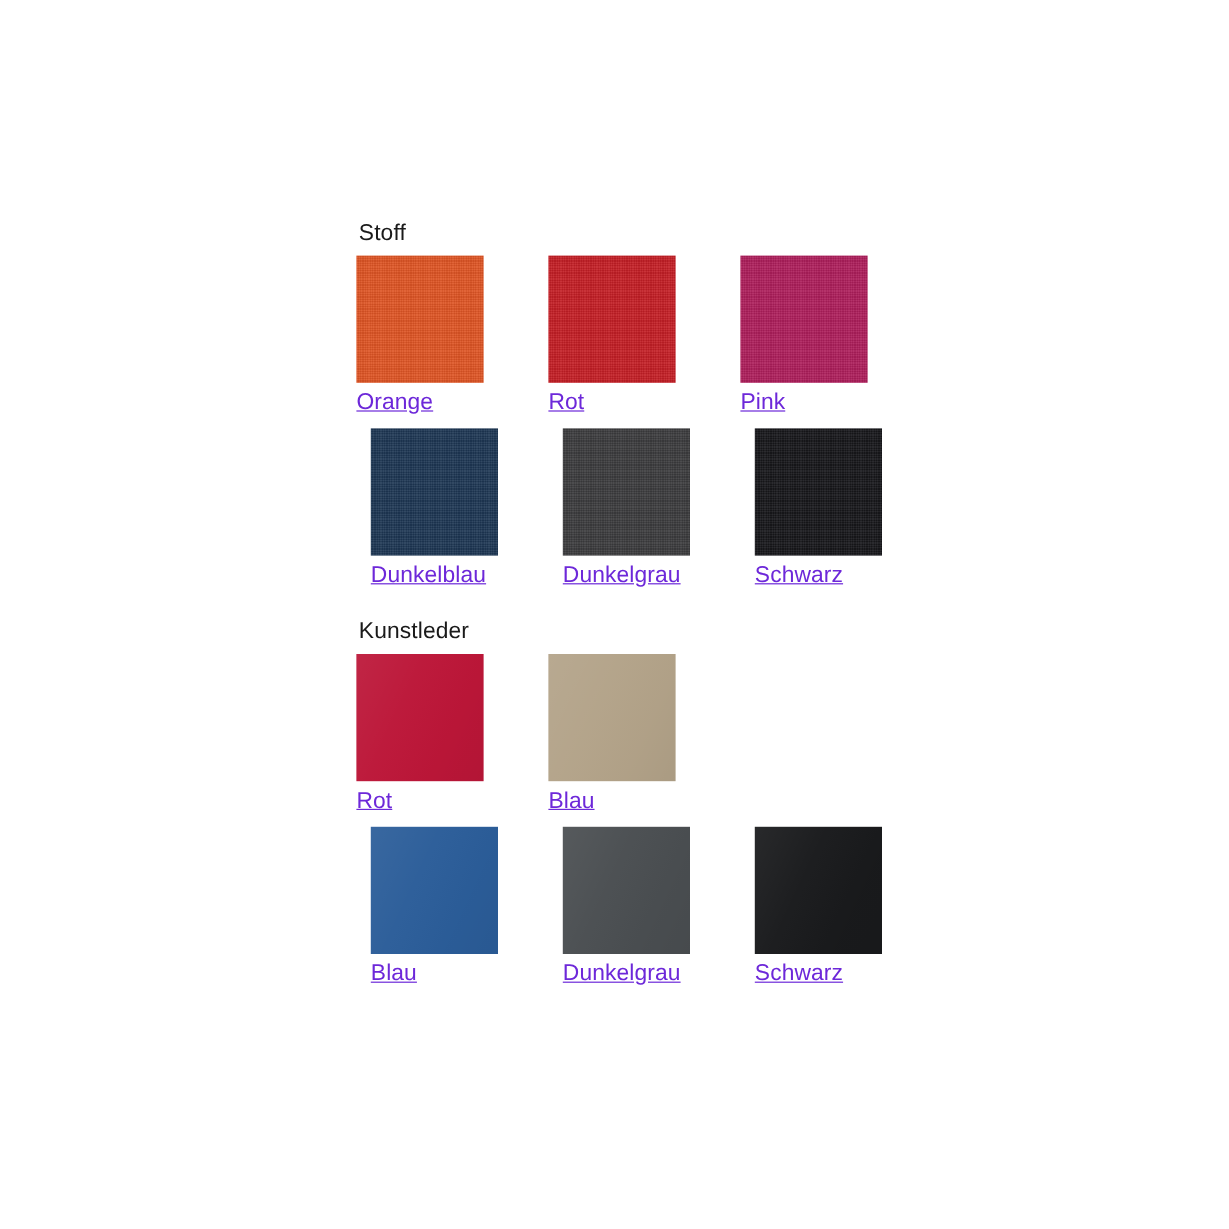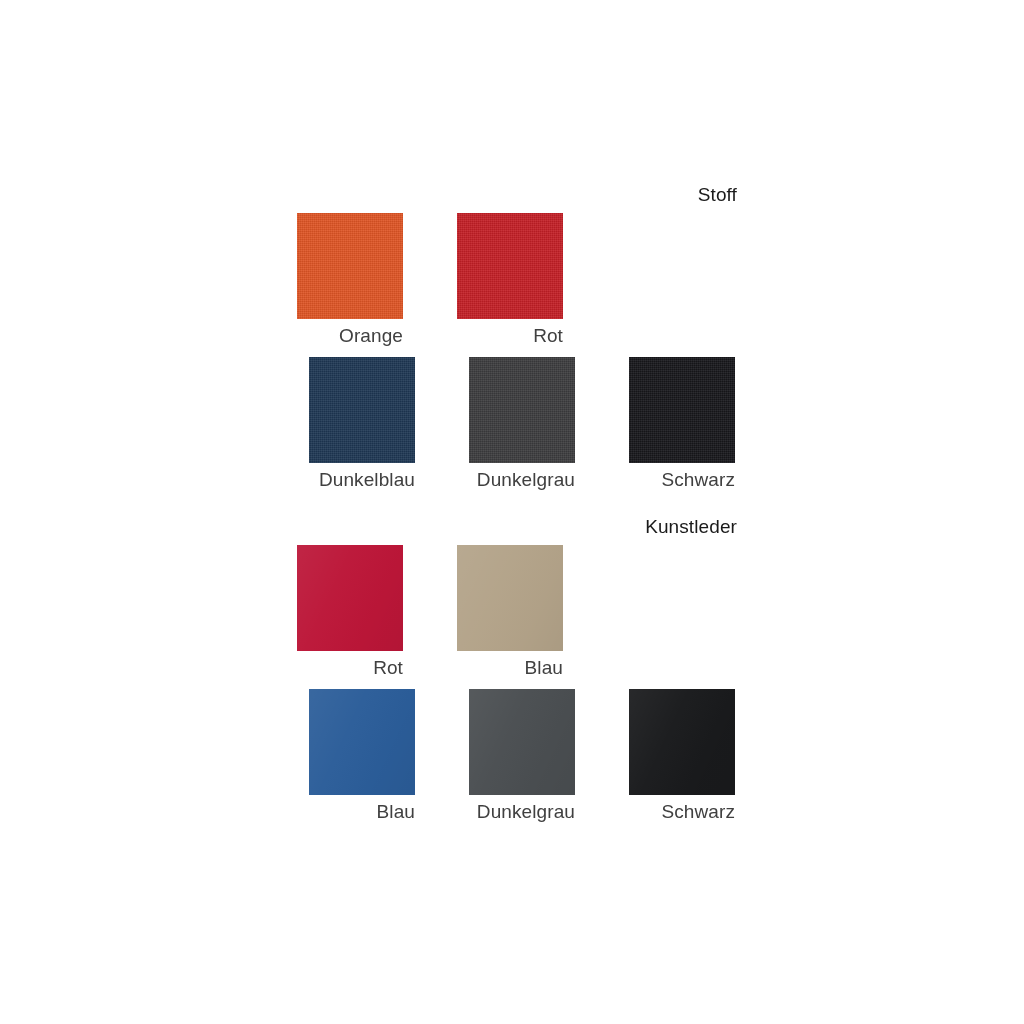--- a/index.html
+++ b/index.html
@@ -14,21 +14,20 @@
     font-family: "Liberation Sans", sans-serif;
     color: #1a1a1a;
     overflow: hidden;
   }
 
   .sheet {
     position: relative;
     width: 832px;
     height: 1024px;
     background: #ffffff;
-    text-align: right;
   }
 
   
   .board {
     position: absolute;
     left: 297px;
     top: 183px;
     width: 440px;
   }
 
@@ -99,42 +98,47 @@
         rgba(255,255,255,0.065) 0%,
         rgba(255,255,255,0.02) 38%,
         rgba(0,0,0,0.015) 70%,
         rgba(0,0,0,0.05) 100%);
   }
 
   .chip-label {
     font-size: 19px;
     line-height: 23px;
     letter-spacing: 0.1px;
-    color: #404040;
+    color: #6d28d9;
     margin-top: 5px;
     white-space: nowrap;
+    text-decoration: underline;
   }
 </style>
 </head>
 <body style="background: rgb(255, 255, 255);">
 
 <div class="sheet">
   <div class="board">
 
     <div class="group">
       <div class="group-title">Stoff</div>
 
       <div class="row">
         <div class="cell">
           <span class="chip fabric" style="background-color: rgb(223, 85, 37);"></span>
           <div class="chip-label">Orange</div>
         </div>
         <div class="cell">
           <span class="chip fabric" style="background-color: rgb(196, 31, 38);"></span>
           <div class="chip-label">Rot</div>
+        </div>
+        <div class="cell">
+          <span class="chip fabric" style="background-color: rgb(174, 31, 92);"></span>
+          <div class="chip-label">Pink</div>
         </div>
       </div>
 
       <div class="row">
         <div class="cell">
           <span class="chip fabric" style="background-color: rgb(30, 55, 84);"></span>
           <div class="chip-label">Dunkelblau</div>
         </div>
         <div class="cell">
           <span class="chip fabric" style="background-color: rgb(60, 60, 62);"></span>

